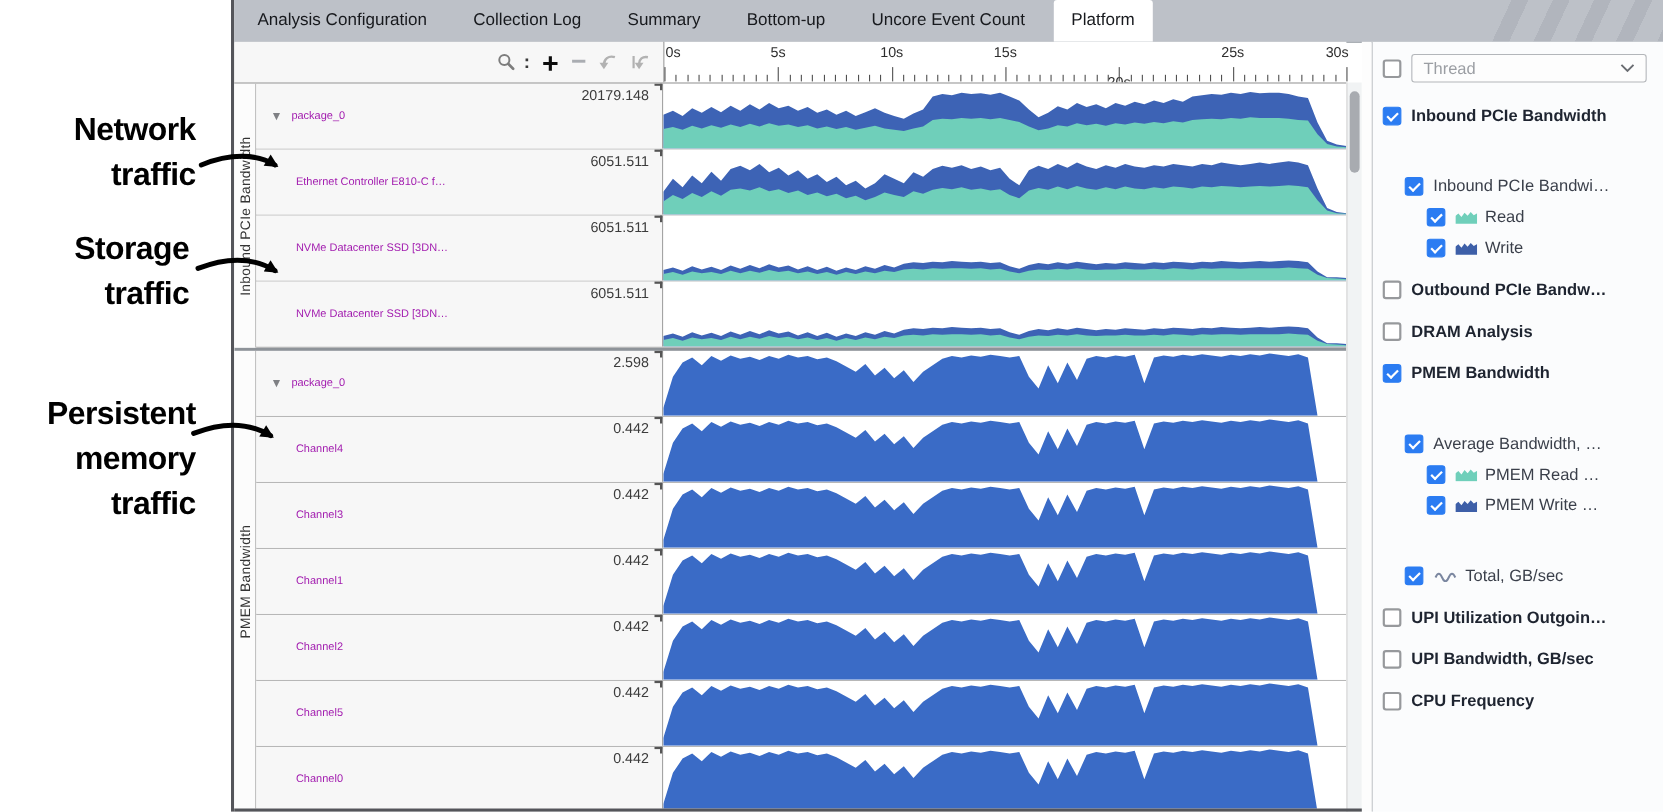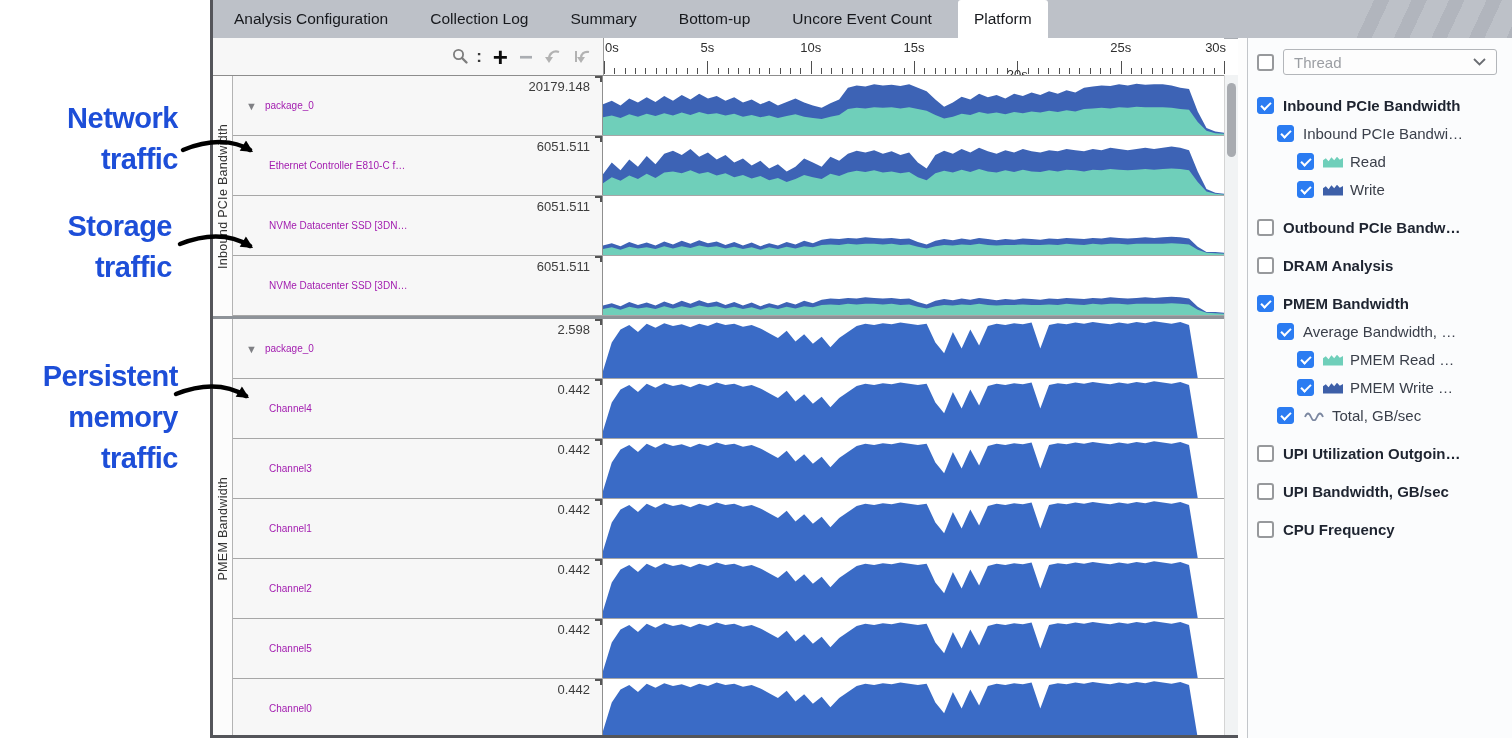--- a/index.html
+++ b/index.html
@@ -1,19 +1,19 @@
 <!DOCTYPE html>
 <html><head>
 <meta charset="utf-8">
 <style>
   html,body{margin:0;padding:0;}
   body{width:1512px;height:738px;position:relative;overflow:hidden;background:#fff;
        font-family:"Liberation Sans",sans-serif;}
   
-  .ann{position:absolute;text-align:right;font-weight:bold;color:#1d4ed8;
+  .ann{position:absolute;text-align:right;font-weight:bold;color:#000000;
        font-size:29px;line-height:41px;letter-spacing:-0.5px;}
   .ann-network{left:0;width:178px;top:98px;}
   .ann-storage{left:0;width:172px;top:206px;}
   .ann-persistent{left:0;width:178px;top:356px;}
   .arrows{position:absolute;left:0;top:0;pointer-events:none;z-index:50;}
   
   .app{position:absolute;left:210px;top:0;width:1302px;height:738px;
        border-left:3px solid #54555a;box-sizing:border-box;background:#fff;}
   
   .tabbar{position:absolute;left:0;top:0;width:100%;height:38px;background:#bdc1c8;
@@ -71,21 +71,21 @@
   .panel{position:absolute;left:1034px;top:38px;right:0;bottom:0;background:#fbfcfd;
          border-left:1px solid #c3c6ca;box-sizing:border-box;padding-top:9px;overflow:hidden;}
   .thread-row{display:flex;align-items:center;padding-left:9px;height:30px;}
   .select{margin-left:9px;width:214px;height:26px;border:1px solid #b3b6ba;border-radius:3px;
           background:#fdfdfd;display:flex;align-items:center;justify-content:space-between;
           padding:0 10px 0 10px;box-sizing:border-box;cursor:pointer;}
   .select .sel-label{font-size:15px;color:#9b9ea3;}
   .plist{margin-top:14px;}
   .pitem{display:flex;align-items:center;height:28px;cursor:pointer;}
   .pitem.lvl0{padding-left:9px;margin-top:10px;}
-  .pitem.lvl1{padding-left:29px;}
+  .pitem.lvl1{padding-left:29px;margin-top:36px;}
   .pitem.lvl2{padding-left:49px;}
   .plabel{font-size:15px;color:#3a3f4a;margin-left:9px;white-space:nowrap;}
   .pitem.lvl0 .plabel{font-weight:bold;color:#1e2430;}
   .cb{width:17px;height:17px;border-radius:3px;box-sizing:border-box;position:relative;flex:0 0 auto;}
   .cb[data-checked="true"]{background:#2b7cf2;border:1px solid #2b7cf2;}
   .cb[data-checked="true"]::after{content:'';position:absolute;left:3px;top:4px;width:8px;height:4px;
       border-left:2px solid #fff;border-bottom:2px solid #fff;transform:rotate(-45deg);}
   .cb[data-checked="false"]{background:#fff;border:2px solid #97999c;}
   .icon-area{width:20px;height:13px;display:inline-block;margin-left:9px;flex:0 0 auto;
       clip-path:polygon(0 100%,0 45%,14% 28%,28% 52%,42% 22%,56% 44%,70% 18%,84% 40%,100% 26%,100% 100%);}

